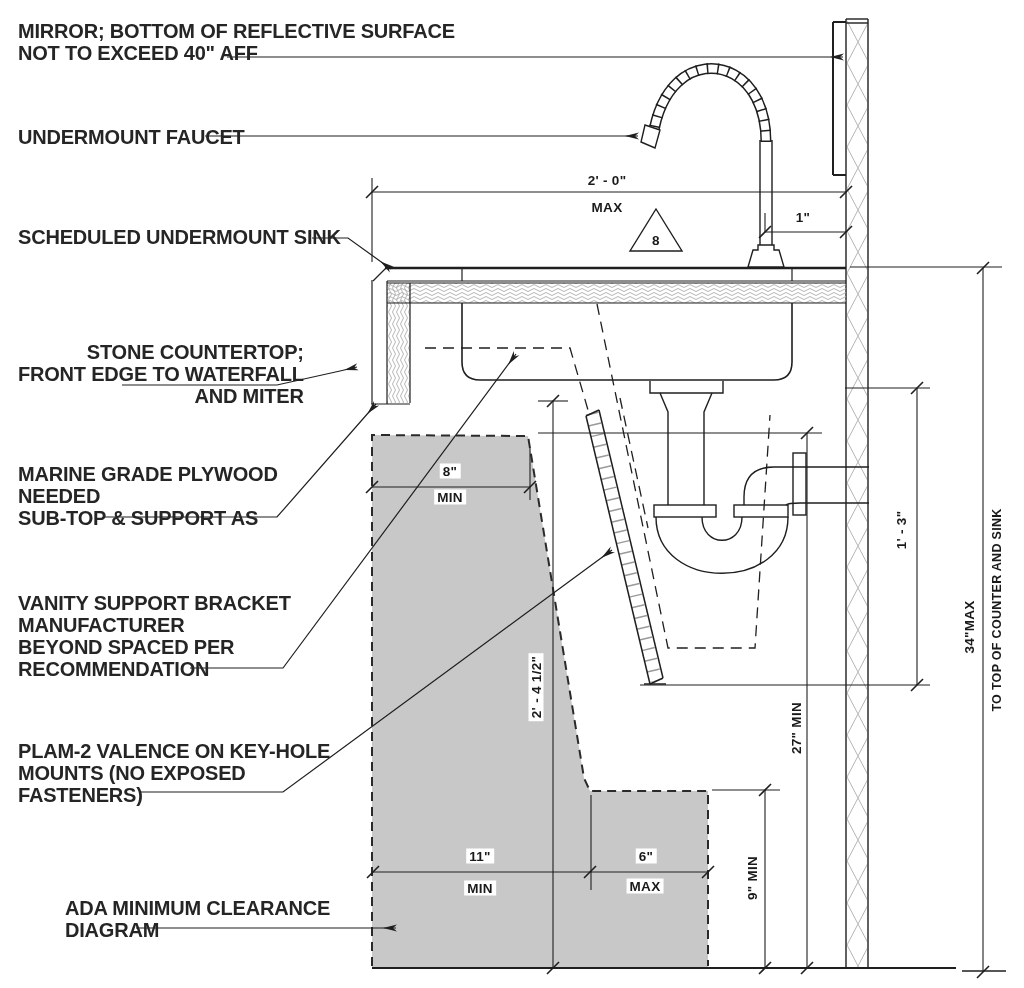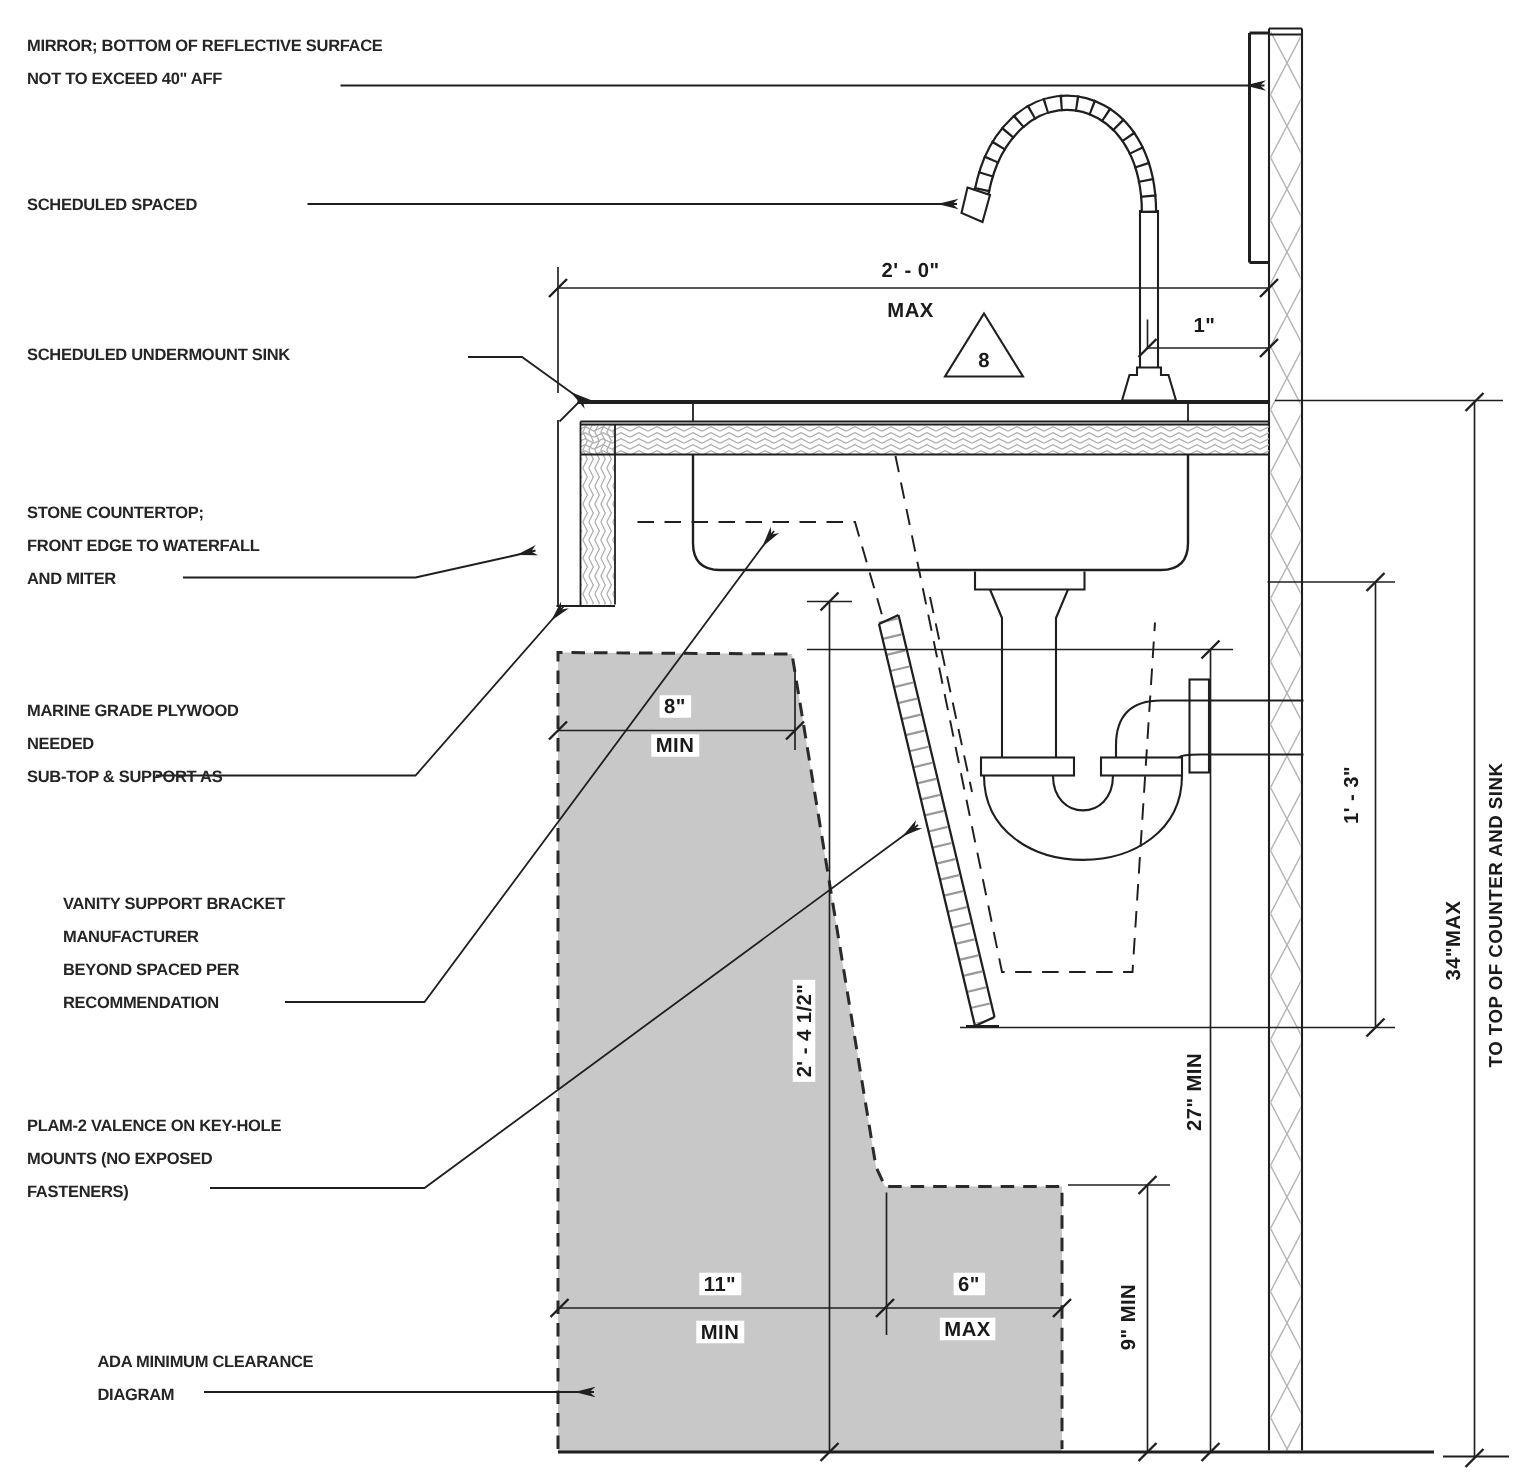--- a/index.html
+++ b/index.html
@@ -1,19 +1,19 @@
 <!DOCTYPE html>
 <html><head>
 <meta charset="utf-8">
 <style>
   html,body{margin:0;padding:0;background:#ffffff;}
   #canvas{position:relative;width:1024px;height:988px;background:#ffffff;overflow:hidden;
           font-family:"Liberation Sans",sans-serif;color:#1f1f1f;}
   #linework{position:absolute;left:0;top:0;z-index:1;}
-  .callout{position:absolute;z-index:3;font-size:11px;font-weight:700;letter-spacing:-0.2px;
+  .callout{position:absolute;z-index:3;font-size:20px;font-weight:700;letter-spacing:-0.2px;
            line-height:22px;color:#252525;white-space:nowrap;}
   .dim{position:absolute;z-index:3;font-size:13.5px;font-weight:700;letter-spacing:0.3px;
        color:#1a1a1a;white-space:nowrap;transform:translate(-50%,-50%);}
   .dim.bg{background:#ffffff;padding:0 3px;}
   .dim.rot{transform:translate(-50%,-50%) rotate(-90deg);}
   .dim.small{font-size:12.5px;}
 </style>
 </head>
 <body>
 
@@ -174,36 +174,36 @@
   <g>
     <path d="M656,209 L682,251 L630,251 Z" fill="#ffffff" stroke="#1f1f1f" stroke-width="1.4"></path>
   </g>
 </svg>
 
 <div class="callout" style="left:18px;top:20px;">
   <div>MIRROR; BOTTOM OF REFLECTIVE SURFACE</div>
   <div>NOT TO EXCEED 40" AFF</div>
 </div>
 <div class="callout" style="left:18px;top:126px;">
-  <div>SCHEDULED SPACED</div>
+  <div>UNDERMOUNT FAUCET</div>
 </div>
 <div class="callout" style="left:18px;top:226px;">
   <div>SCHEDULED UNDERMOUNT SINK</div>
 </div>
-<div class="callout" style="left:18px;top:331px;">
+<div class="callout" style="left:18px;top:341px;text-align:right;">
   <div>STONE COUNTERTOP;</div>
   <div>FRONT EDGE TO WATERFALL</div>
   <div>AND MITER</div>
 </div>
 <div class="callout" style="left:18px;top:463px;">
   <div>MARINE GRADE PLYWOOD</div>
   <div>NEEDED</div>
   <div>SUB-TOP &amp; SUPPORT AS</div>
 </div>
-<div class="callout" style="left:18px;top:592px;margin-left:24px;">
+<div class="callout" style="left:18px;top:592px;">
   <div>VANITY SUPPORT BRACKET</div>
   <div>MANUFACTURER</div>
   <div>BEYOND SPACED PER</div>
   <div>RECOMMENDATION</div>
 </div>
 <div class="callout" style="left:18px;top:740px;">
   <div>PLAM-2 VALENCE ON KEY-HOLE</div>
   <div>MOUNTS (NO EXPOSED</div>
   <div>FASTENERS)</div>
 </div>

